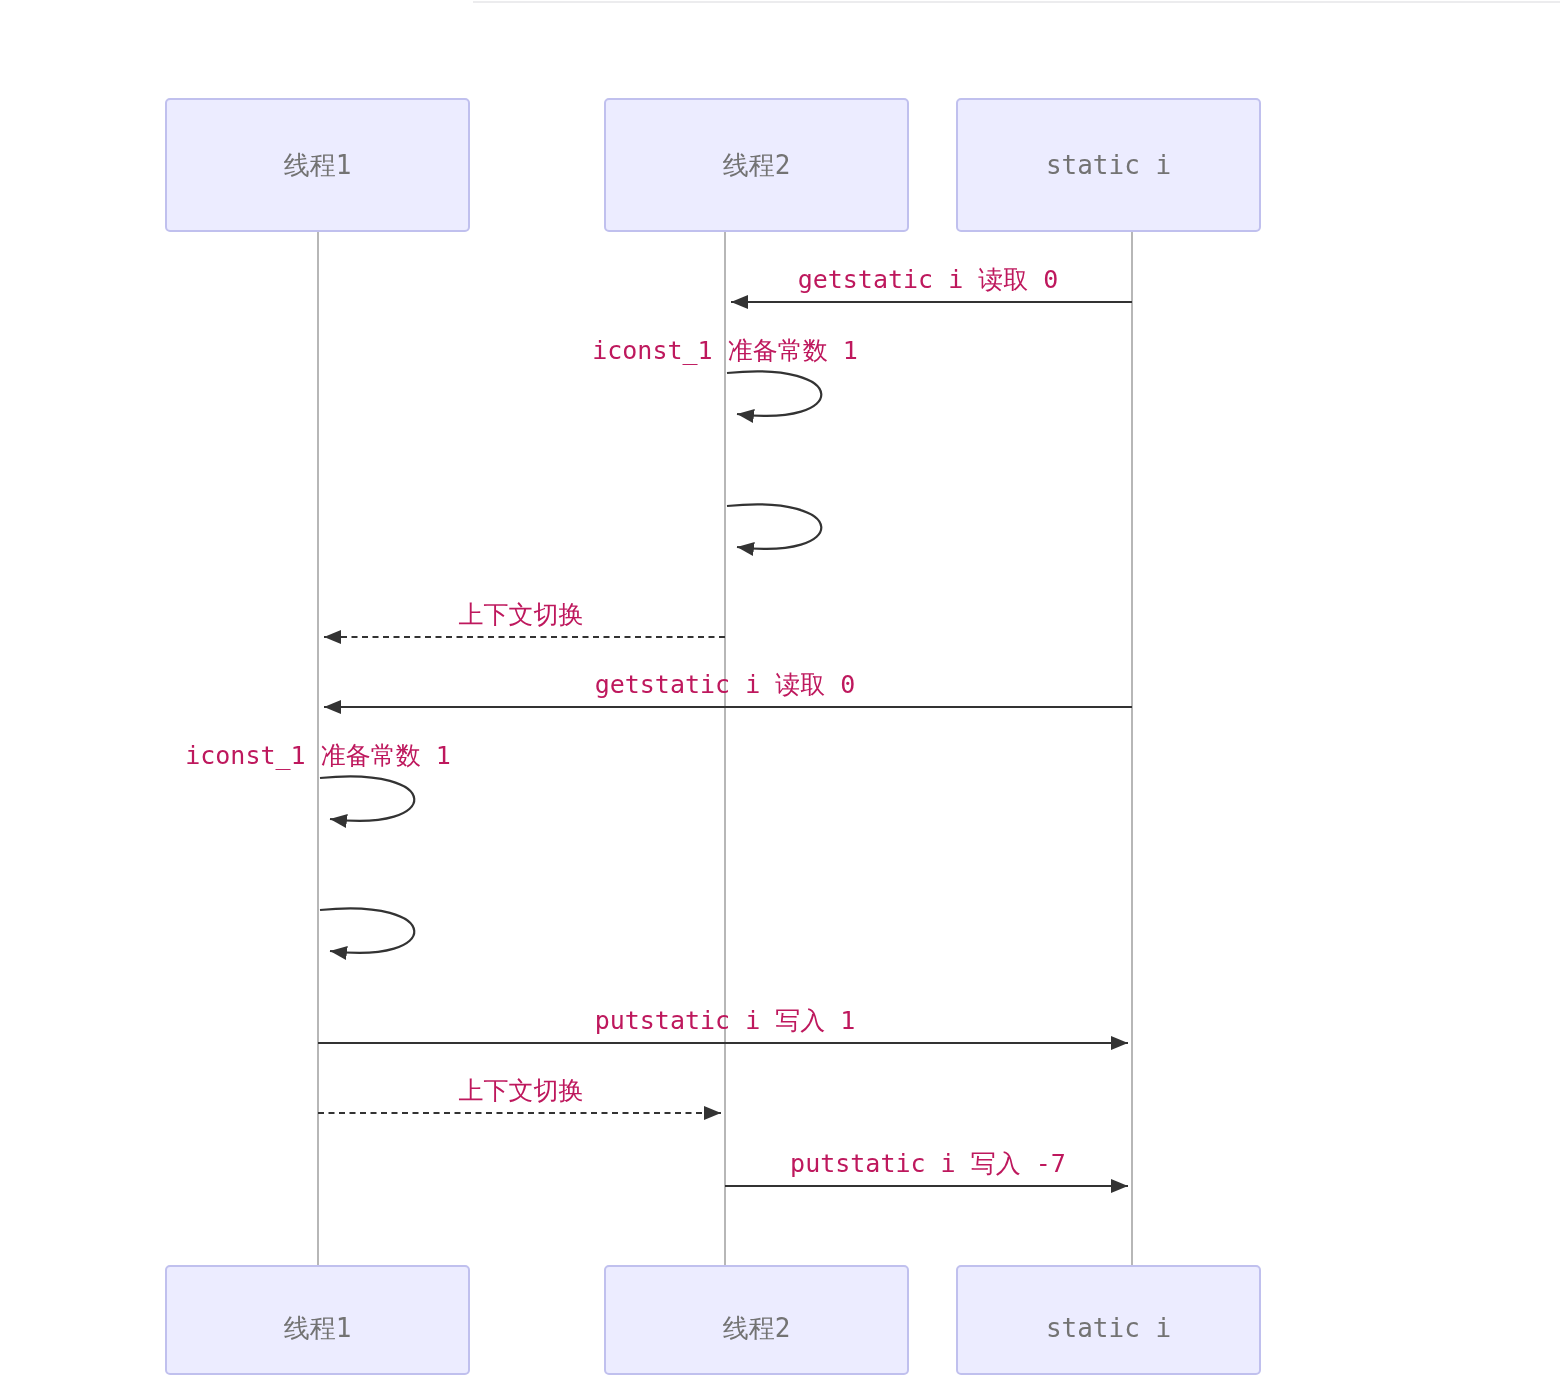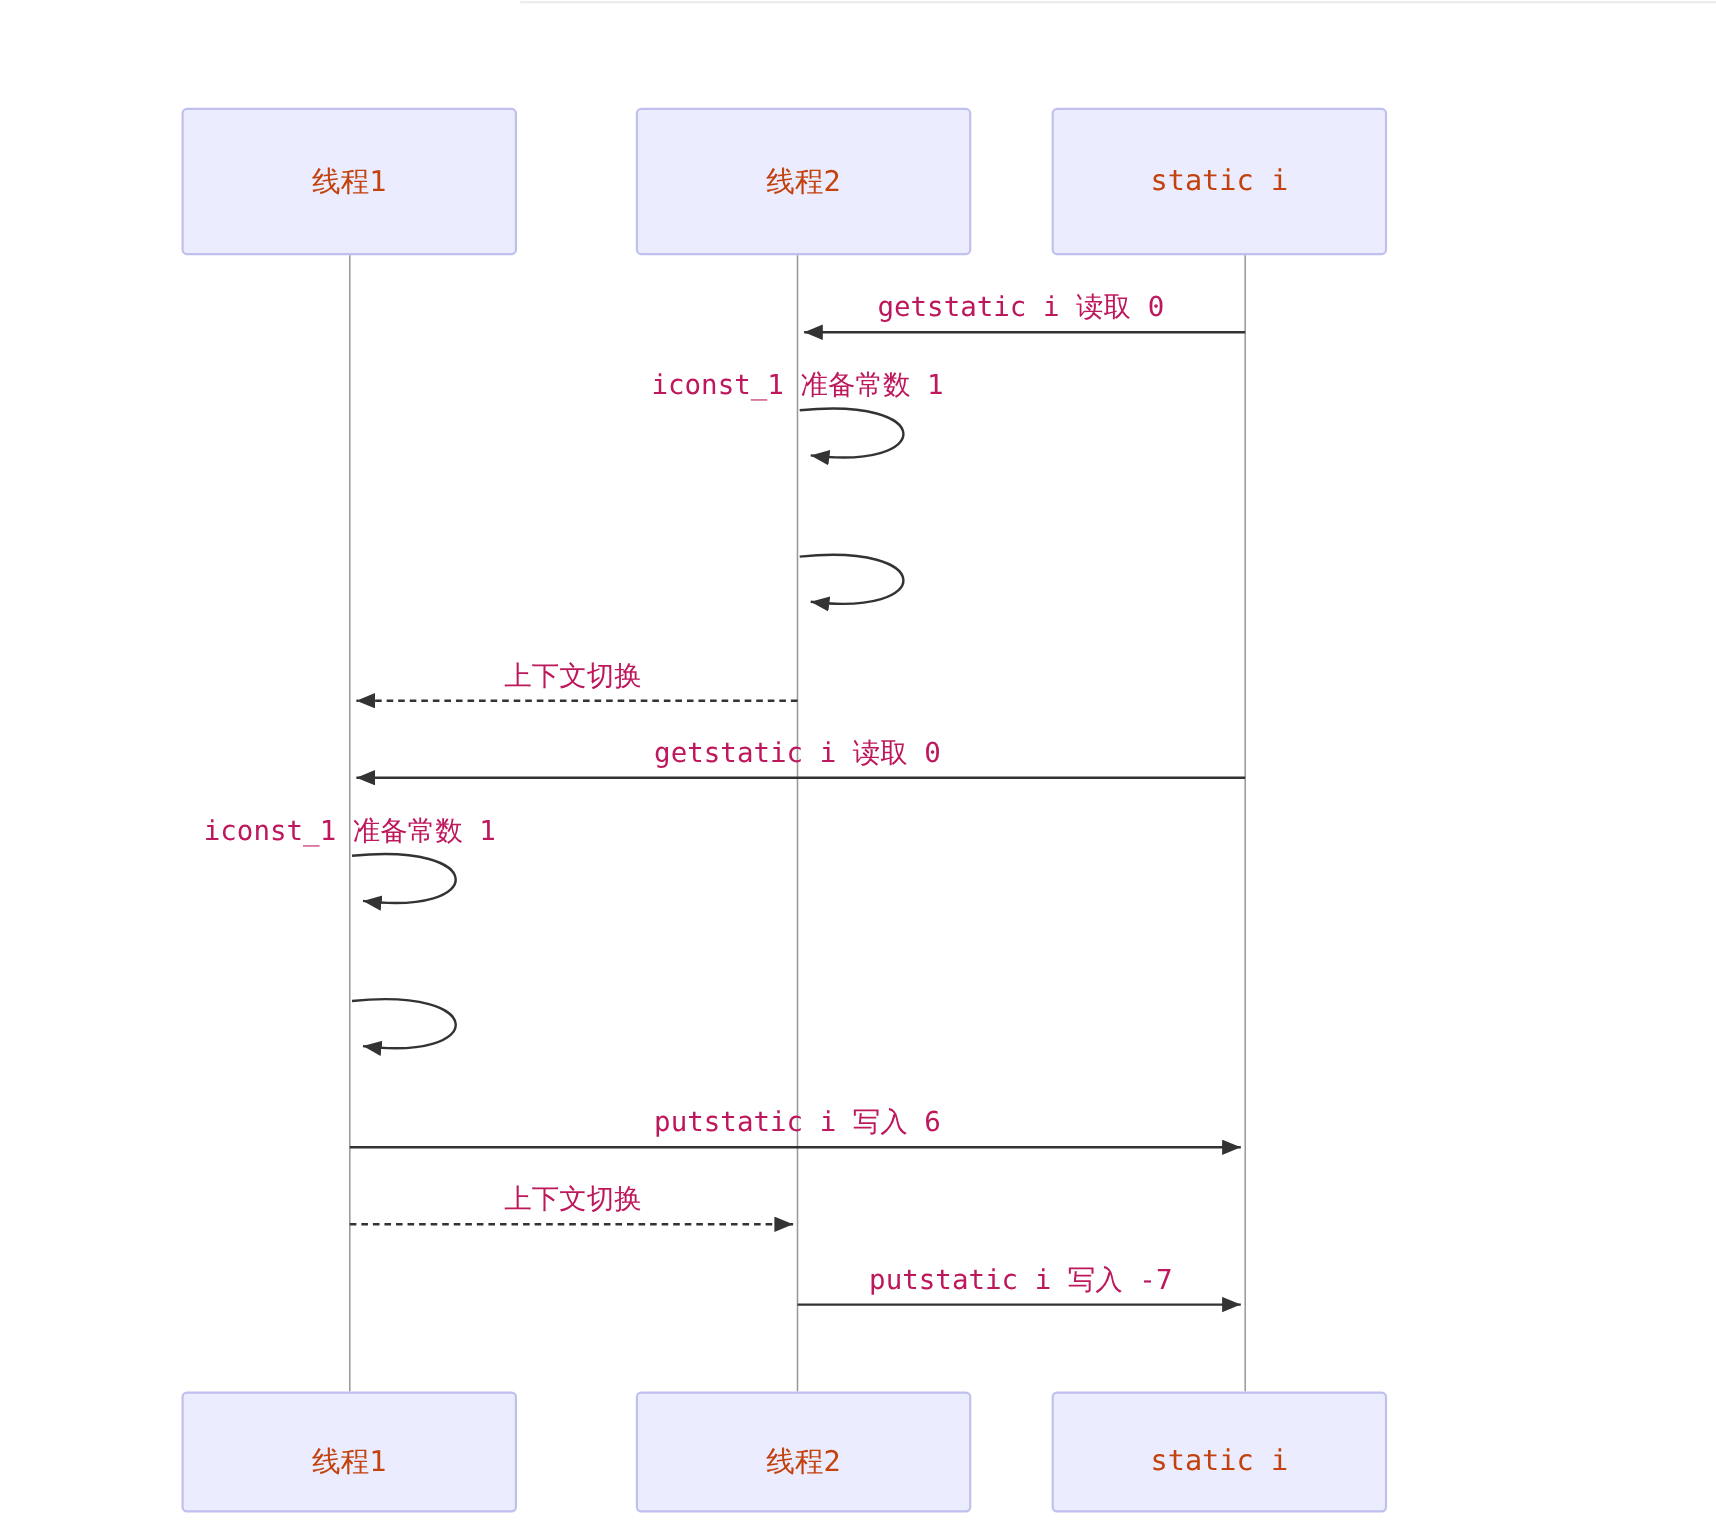--- a/index.html
+++ b/index.html
@@ -23,27 +23,27 @@
   .actor {
     position: absolute;
     width: 305px;
     background: #ececff;
     border: 2px solid #c0c0ee;
     border-radius: 5px;
     display: flex;
     align-items: center;
     justify-content: center;
     font-size: 26px;
-    color: #c2410c;
+    color: #737373;
     white-space: nowrap;
   }
   .actor.top { top: 98px; height: 134px; }
   .actor.bottom { top: 1265px; height: 110px; padding-top: 16px; }
   .actor.col1 { left: 165px; }
-  .actor.col2 { left: 578px; }
+  .actor.col2 { left: 604px; }
   .actor.col3 { left: 956px; }
   .arrow-layer { position: absolute; left: 0; top: 0; }
   .msg {
     position: absolute;
     transform: translate(-50%, -100%);
     font-size: 25px;
     line-height: 1.3;
     color: #be185d;
     white-space: nowrap;
   }
@@ -95,21 +95,21 @@
     <line x1="318" y1="1113" x2="721" y2="1113" stroke="#333333" stroke-width="2.2" stroke-dasharray="6,4.5" marker-end="url(#arrowhead)"></line>
 
     <line x1="725" y1="1186" x2="1128" y2="1186" stroke="#333333" stroke-width="2.2" marker-end="url(#arrowhead)"></line>
   </svg>
 
   <div class="msg" style="left:928px; top:296px;">getstatic i 读取 0</div>
   <div class="msg" style="left:725px; top:367px;">iconst_1 准备常数 1</div>
   <div class="msg" style="left:521px; top:631px;">上下文切换</div>
   <div class="msg" style="left:725px; top:701px;">getstatic i 读取 0</div>
   <div class="msg" style="left:318px; top:772px;">iconst_1 准备常数 1</div>
-  <div class="msg" style="left:725px; top:1037px;">putstatic i 写入 6</div>
+  <div class="msg" style="left:725px; top:1037px;">putstatic i 写入 1</div>
   <div class="msg" style="left:521px; top:1107px;">上下文切换</div>
   <div class="msg" style="left:928px; top:1180px;">putstatic i 写入 -7</div>
 
   <div class="actor bottom col1">
     <span>线程1</span>
   </div>
   <div class="actor bottom col2">
     <span>线程2</span>
   </div>
   <div class="actor bottom col3">

